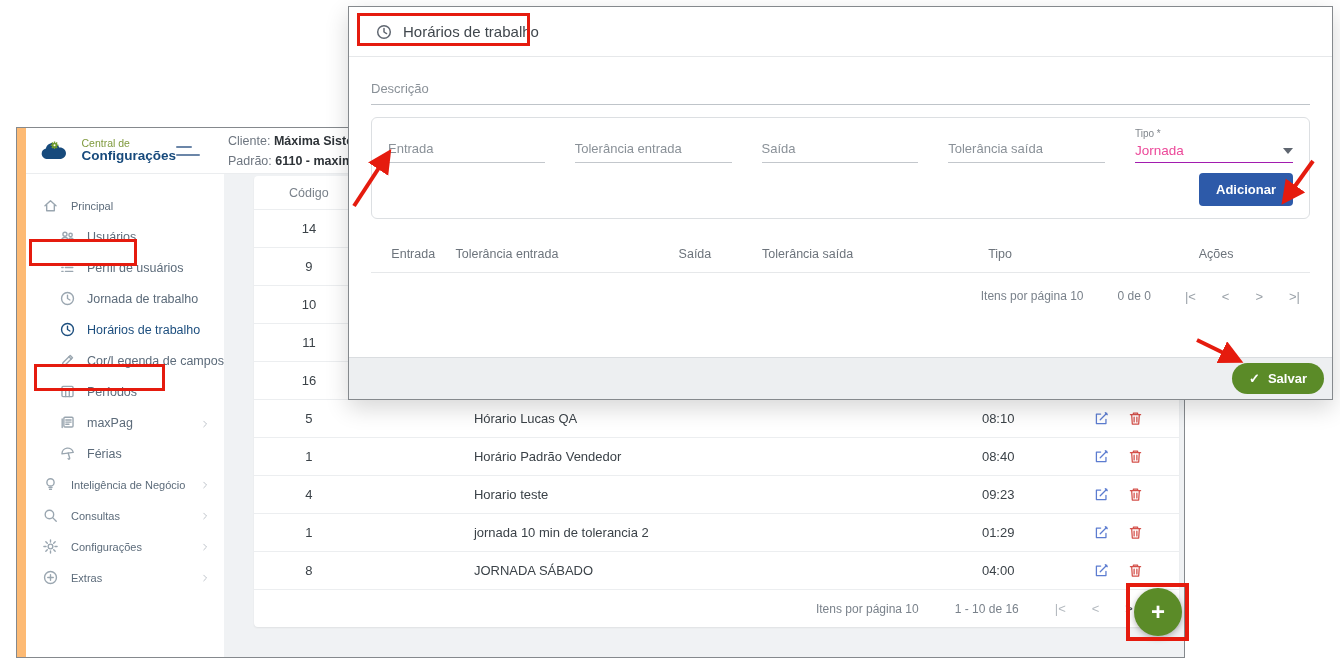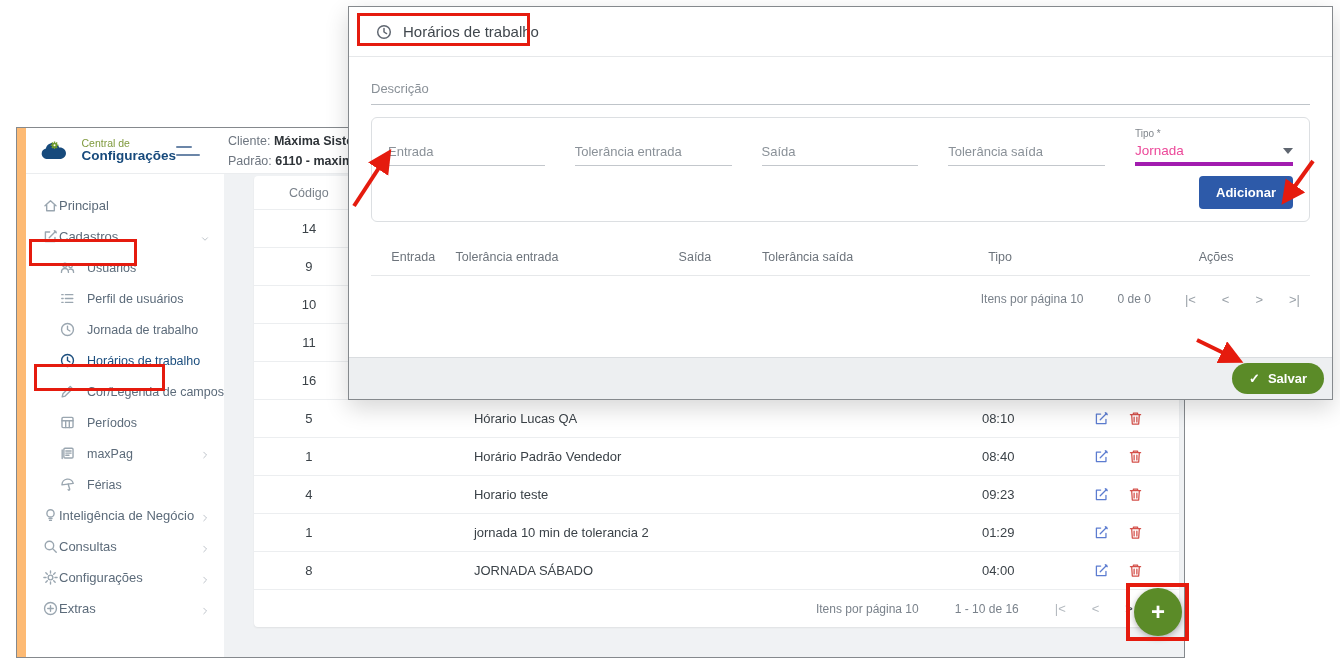--- a/index.html
+++ b/index.html
@@ -16,22 +16,22 @@
   .brand-line2 { font-size:13.5px; font-weight:bold; color:#174a7c; }
   .hamburger { width:24px; display:flex; flex-direction:column; gap:6px; cursor:pointer; }
   .hamburger div { height:2px; background:#6b86a8; border-radius:1px; }
   .hamburger .h1 { width:16px; } .hamburger .h2 { width:24px; }
   .client-info { margin-left:28px; font-size:12.5px; color:#6e7680; line-height:1.6; }
   .client-info b { color:#2e3338; }
   .text-cursor { display:inline-block; width:1.5px; height:13px; background:#111; vertical-align:-2px; }
 
   .app-body { flex:1; display:flex; min-height:0; }
   .sidebar { flex:0 0 194px; background:#fff; padding-top:16px; }
-  .nav-item { display:flex; align-items:center; height:31px; padding-left:16px; 
-    color:#5c6b7a; font-size:13px; cursor:pointer; white-space:nowrap; }
+  .nav-item { display:flex; align-items:center; height:31px; padding-left:16px; gap:12px;
+    color:#5c6b7a; font-size:11px; cursor:pointer; white-space:nowrap; }
   .nav-item.sub { padding-left:33px; font-size:12.5px; gap:11px; }
   .nav-item .icon { width:17px; height:17px; color:#9aa6b0; flex:0 0 17px; }
   .nav-item.active { color:#1c4e7e; }
   .nav-item.active .icon { color:#1c4e7e; }
   .chev { margin-left:auto; margin-right:14px; width:10px; height:10px; color:#aeb5bc; flex:0 0 10px; }
   .icon svg, .chev svg { width:100%; height:100%; stroke:currentColor; fill:none;
     stroke-width:1.3; stroke-linecap:round; stroke-linejoin:round; }
 
   .content { flex:1; background:#f0f2f4; position:relative; }
   .card { position:absolute; left:30px; top:2px; width:925px; background:#fff; border-radius:4px;
@@ -72,21 +72,21 @@
     border:1px solid #d8dbde; cursor:pointer; flex:0 0 37px; }
   .toggle::after { content:""; position:absolute; right:1px; top:1px; width:18px; height:12px;
     border-radius:7px; background:#8d9297; }
   .toggle .thumb { position:absolute; left:-2px; top:-3px; width:20px; height:20px; border-radius:50%;
     background:#fff; box-shadow:0 1px 3px rgba(0,0,0,.4); }
   .carga { font-size:14.5px; color:#646b74; }
   .carga b { color:#202528; }
   .subcard { margin-top:12px; border:1px solid #dcdfe2; border-radius:6px; padding:10px 16px 12px; }
   .fields { display:flex; gap:30px; align-items:flex-end; }
   .field { flex:1; border-bottom:1px solid #c3c7cc; padding-bottom:6px; font-size:13px; color:#8a9198; cursor:text; }
-  .field-tipo { flex:0 0 158px; border-bottom:4px solid #a21caf; padding-bottom:4px; cursor:pointer; }
+  .field-tipo { flex:0 0 158px; border-bottom:1px solid #a21caf; padding-bottom:4px; cursor:pointer; }
   .tipo-label { font-size:10px; color:#80868c; }
   .tipo-value { display:flex; justify-content:space-between; align-items:center; font-size:13.5px;
     color:#ec4899; padding-top:4px; }
   .caret { width:0; height:0; border-left:5px solid transparent; border-right:5px solid transparent;
     border-top:6px solid #5f6670; }
   .addrow { display:flex; justify-content:flex-end; margin-top:10px; }
   .btn-add { background:#2d5aa9; color:#fff; border:none; border-radius:4px; font-weight:bold;
     font-size:13px; padding:9px 17px; cursor:pointer; font-family:inherit;text-align:center; }
   .mtable-head { display:flex; align-items:center; height:38px; margin-top:16px;
     border-bottom:1px solid #e6e8ea; font-size:12.5px; color:#6d747c; }
@@ -206,29 +206,20 @@
       </div>
     </div>
 
     <div class="app-body">
       <div class="sidebar">
         <div class="nav-item">
           <span class="icon"><svg>
                 <use href="#i-home"></use>
               </svg></span>
           <span>Principal</span>
-        </div>
-        <div class="nav-item">
-          <span class="icon"><svg>
-                <use href="#i-editsq"></use>
-              </svg></span>
-          <span>Cadastros</span>
-          <span class="chev"><svg>
-                <use href="#i-chevd"></use>
-              </svg></span>
         </div>
         <div class="nav-item sub">
           <span class="icon"><svg>
                 <use href="#i-users"></use>
               </svg></span>
           <span>Usuários</span>
         </div>
         <div class="nav-item sub">
           <span class="icon"><svg>
                 <use href="#i-list"></use>

